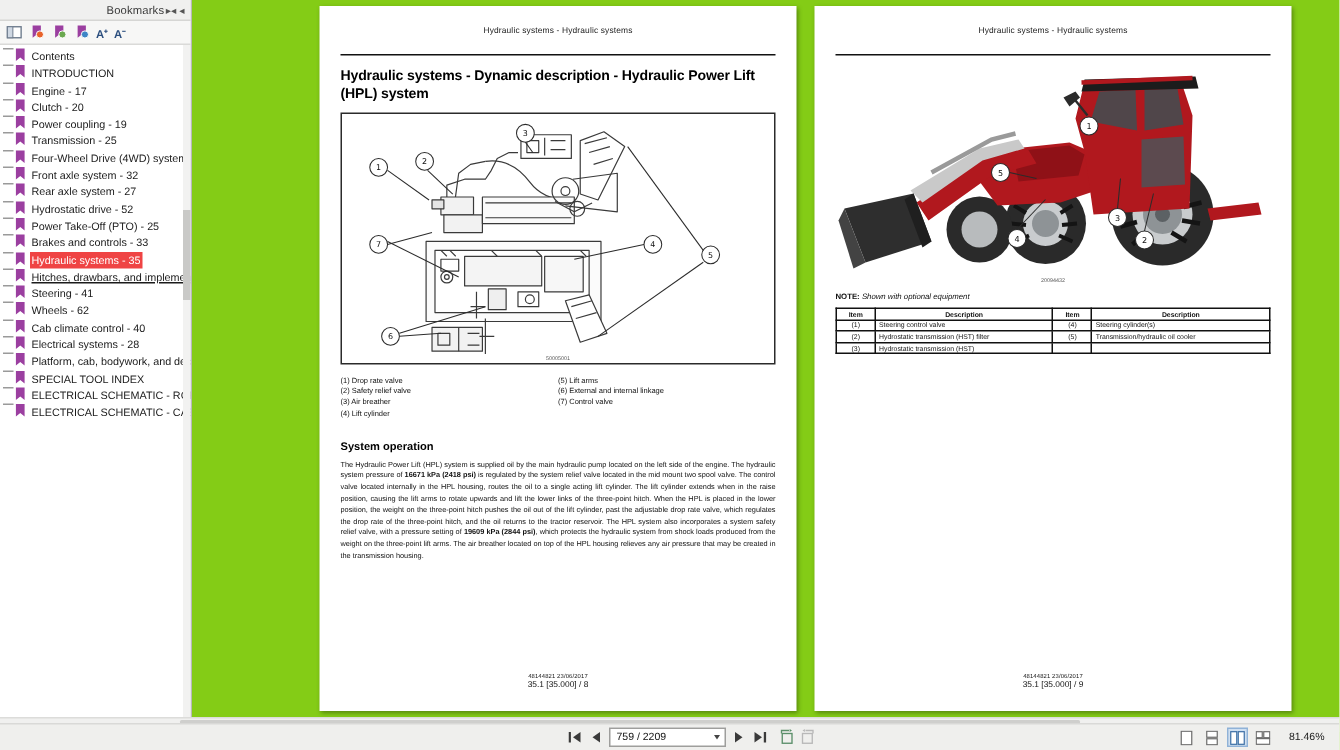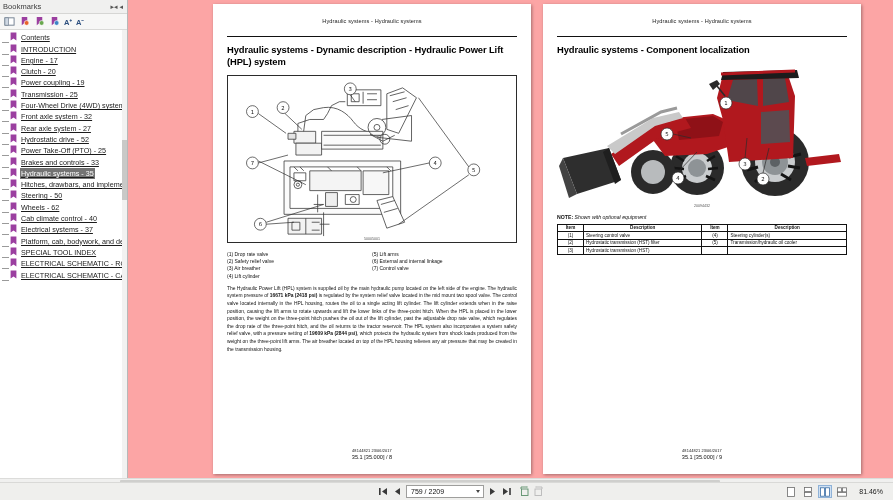--- a/index.html
+++ b/index.html
@@ -17,67 +17,67 @@
     width: 128px; height: 488px;
     background: #ffffff;
     border-right: 1px solid #b8b8b8;
     display: flex; flex-direction: column;
   }
   .bm-titlebar {
     height: 14px; background: #f0f0ef;
     border-bottom: 1px solid #d6d6d4;
     display: flex; align-items: center;
     padding: 0 3px;
-    font-size: 7.5px; color: #3a3a3a;
+    font-size: 7.5px; color: #3a3a3a; text-align: right;
   }
   .bm-titlebar .t { flex: 1; letter-spacing: .1px; }
   .bm-titlebar .ctl { font-size: 7px; color: #555; padding: 0 1px; }
   .bm-toolbar {
     height: 16px; background: #f7f7f6;
     border-bottom: 1px solid #dadad8;
     display: flex; align-items: center; gap: 4px;
     padding: 0 4px;
   }
   .tb-ico { width: 11px; height: 11px; display: block; }
   .bm-list {
     flex: 1; overflow: hidden;
     padding: 2px 0 0 2px;
     position: relative;
   }
   .bm-item {
-    display: flex; align-items: flex-end;
+    display: flex; align-items: flex-start;
     height: 11.3px; white-space: nowrap;
-    font-size: 7.2px; color: #1b1b1b; text-decoration: underline;
+    font-size: 7.2px; color: #1b1b1b;
   }
   .bm-dash {
     width: 7px; height: 1px; background: #9a9a9a;
     margin-right: 1px; flex: none;
   }
   .bm-ico { width: 7px; height: 9px; flex: none; margin-right: 3px; }
   .bm-label { overflow: hidden; padding: 0 1px; line-height: 11px; }
   .bm-item.selected .bm-label {
-    background: #737373; color: #ffffff;
+    background: #ef4444; color: #ffffff;
   }
   .bm-item.hover .bm-label { text-decoration: underline; }
 
   
   #bm-scroll-v {
     position: absolute; right: 0; top: 30px;
     width: 5px; height: 458px; background: #f2f2f1;
   }
   #bm-scroll-v .thumb {
     position: absolute; top: 110px; left: 0;
     width: 5px; height: 60px; background: #c9c9c7;
   }
 
   
   #viewer {
     position: absolute; left: 128px; top: 0;
     width: 765px; height: 478px;
-    background: #fca5a5;
+    background: #84cc16;
     overflow: hidden;
   }
   .page {
     position: absolute; top: 4px;
     width: 318px; height: 470px;
     background: #ffffff;
     box-shadow: 1px 1px 3px rgba(0,0,0,.35);
     padding: 10px 14px 4px 14px;
   }
   #page-left  { left: 85px; }
@@ -355,42 +355,42 @@
           <span><svg class="bm-ico" viewBox="0 0 7 9">
               <path d="M0.6 0.4 h5.8 v8.2 l-2.9 -2.2 l-2.9 2.2 z" fill="#9b3fa0"></path>
             </svg></span>
           <span class="bm-label">Hitches, drawbars, and implement cou</span>
         </div>
         <div class="bm-item">
           <span class="bm-dash"></span>
           <span><svg class="bm-ico" viewBox="0 0 7 9">
               <path d="M0.6 0.4 h5.8 v8.2 l-2.9 -2.2 l-2.9 2.2 z" fill="#9b3fa0"></path>
             </svg></span>
-          <span class="bm-label">Steering - 50</span>
+          <span class="bm-label">Steering - 41</span>
         </div>
         <div class="bm-item">
           <span class="bm-dash"></span>
           <span><svg class="bm-ico" viewBox="0 0 7 9">
               <path d="M0.6 0.4 h5.8 v8.2 l-2.9 -2.2 l-2.9 2.2 z" fill="#9b3fa0"></path>
             </svg></span>
           <span class="bm-label">Wheels - 62</span>
         </div>
         <div class="bm-item">
           <span class="bm-dash"></span>
           <span><svg class="bm-ico" viewBox="0 0 7 9">
               <path d="M0.6 0.4 h5.8 v8.2 l-2.9 -2.2 l-2.9 2.2 z" fill="#9b3fa0"></path>
             </svg></span>
           <span class="bm-label">Cab climate control - 40</span>
         </div>
         <div class="bm-item">
           <span class="bm-dash"></span>
           <span><svg class="bm-ico" viewBox="0 0 7 9">
               <path d="M0.6 0.4 h5.8 v8.2 l-2.9 -2.2 l-2.9 2.2 z" fill="#9b3fa0"></path>
             </svg></span>
-          <span class="bm-label">Electrical systems - 37</span>
+          <span class="bm-label">Electrical systems - 28</span>
         </div>
         <div class="bm-item">
           <span class="bm-dash"></span>
           <span><svg class="bm-ico" viewBox="0 0 7 9">
               <path d="M0.6 0.4 h5.8 v8.2 l-2.9 -2.2 l-2.9 2.2 z" fill="#9b3fa0"></path>
             </svg></span>
           <span class="bm-label">Platform, cab, bodywork, and decals -</span>
         </div>
         <div class="bm-item">
           <span class="bm-dash"></span>
@@ -511,32 +511,32 @@
             <div>(3) Air breather</div>
             <div>(4) Lift cylinder</div>
           </div>
         <div class="col" id="legend-right">
             <div>(5) Lift arms</div>
             <div>(6) External and internal linkage</div>
             <div>(7) Control valve</div>
           </div>
       </div>
 
+      <div class="sec-h">System operation</div>
       <div class="body-p" id="left-para">The Hydraulic Power Lift (HPL) system is supplied oil by the main hydraulic pump located on the left side of the engine. The hydraulic system pressure of <b>16671 kPa (2418 psi)</b> is regulated by the system relief valve located in the mid mount two spool valve. The control valve located internally in the HPL housing, routes the oil to a single acting lift cylinder. The lift cylinder extends when in the raise position, causing the lift arms to rotate upwards and lift the lower links of the three-point hitch. When the HPL is placed in the lower position, the weight on the three-point hitch pushes the oil out of the lift cylinder, past the adjustable drop rate valve, which regulates the drop rate of the three-point hitch, and the oil returns to the tractor reservoir.  The HPL system also incorporates a system safety relief valve, with a pressure setting of <b>19609 kPa (2844 psi)</b>, which protects the hydraulic system from shock loads produced from the weight on the three-point lift arms.  The air breather located on top of the HPL housing relieves any air pressure that may be created in the transmission housing.</div>
 
       <div class="pg-footer">
         <div class="l1">48144821 23/06/2017</div>
         <div class="l2">35.1 [35.000] / 8</div>
       </div>
     </section>
 
     <section class="page" id="page-right">
       <div class="pg-header">Hydraulic systems - Hydraulic systems</div>
       <div class="pg-rule"></div>
-      <div class="pg-title">Hydraulic systems - Component localization</div>
 
       <div class="photo-box">
         <svg class="photo-svg" viewBox="0 0 290 148">
 
           <circle cx="218" cy="100" r="34" fill="#2a2a2a"></circle>
           <circle cx="218" cy="100" r="20" fill="#c9ccce"></circle>
           <circle cx="218" cy="100" r="13" fill="#8e9396"></circle>
           <circle cx="218" cy="100" r="5" fill="#5c6164"></circle>
           <g stroke="#141414" stroke-width="3">
             <path d="M190 82 l10 6 M188 94 l12 2 M190 108 l11 -3 M198 120 l9 -8 M232 78 l-9 8 M244 92 l-12 3 M243 106 l-12 -2 M234 118 l-10 -6"></path>

